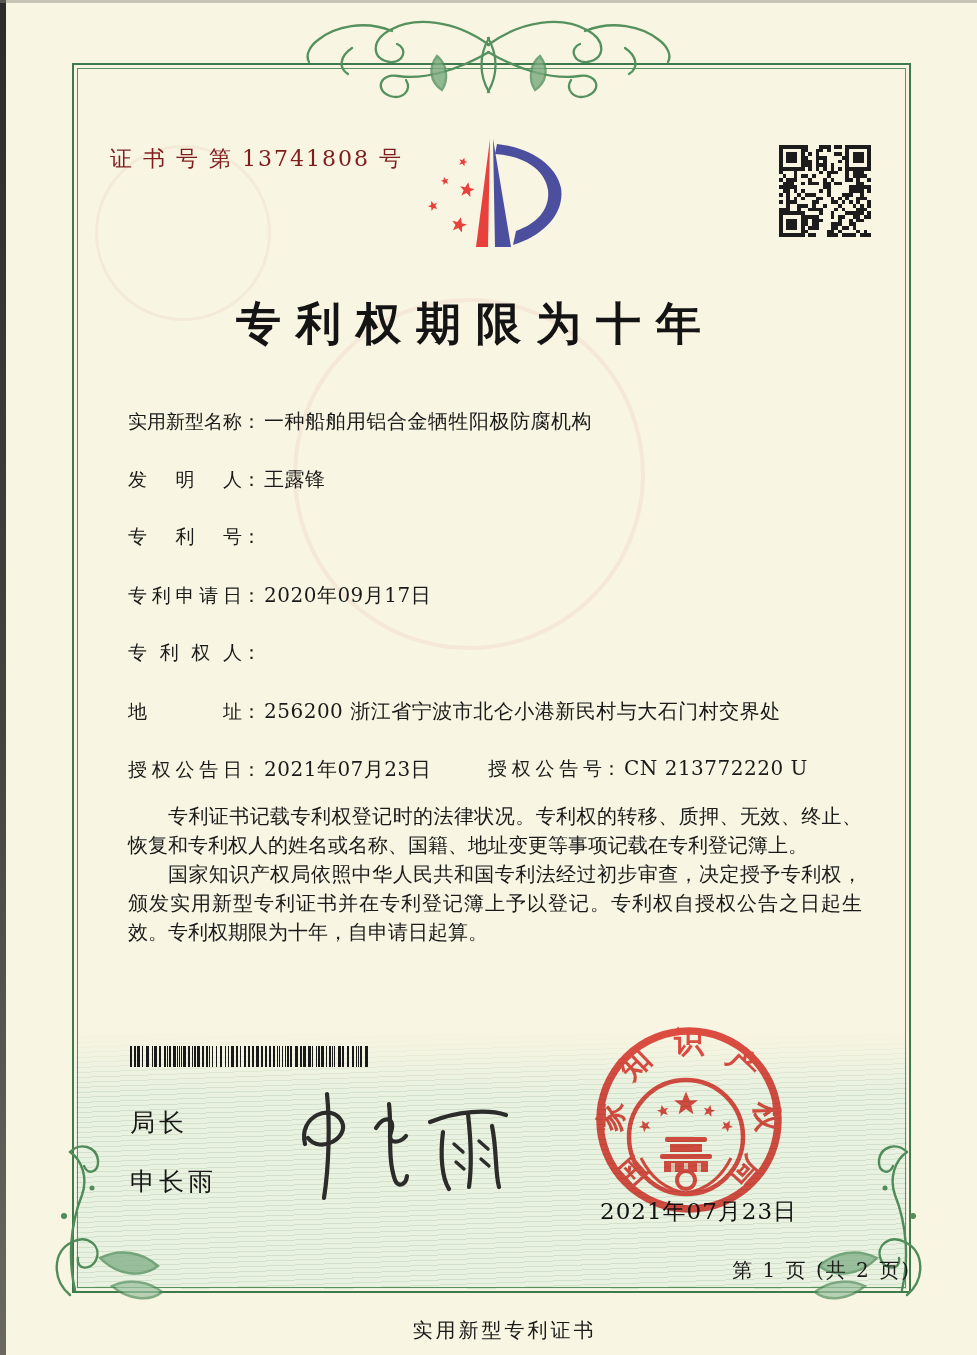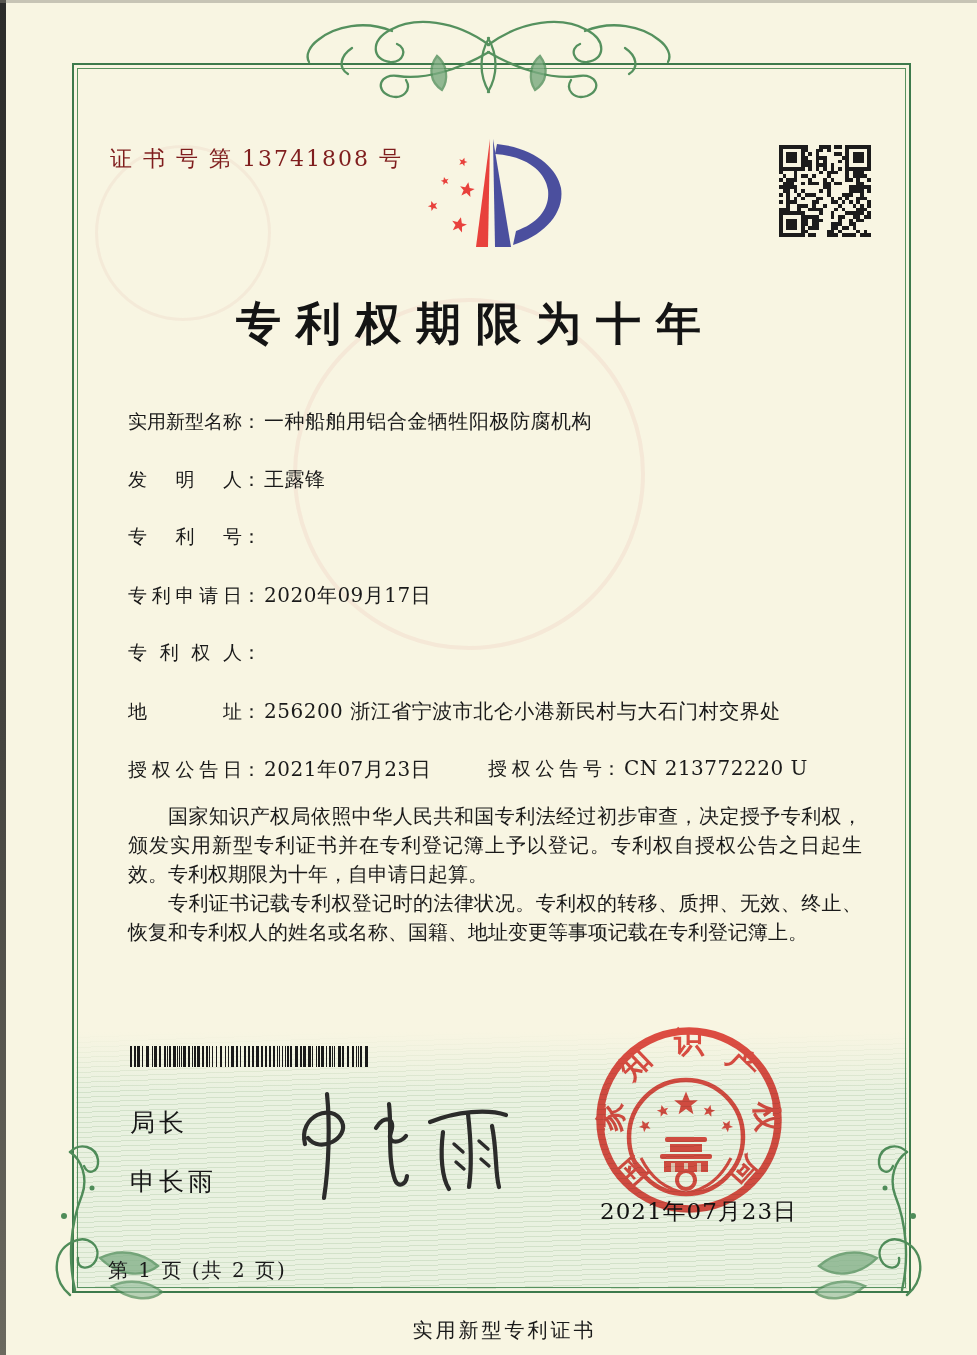--- a/index.html
+++ b/index.html
@@ -34,21 +34,21 @@
   .fvalue{font-size:20px;letter-spacing:.5px;text-align:right;}
   .paras{position:absolute;left:128px;top:802px;width:734px;color:#1a1a1a;}
   .paras p{margin:0;font-size:20px;line-height:29px;text-align:justify;text-indent:2em;}
   .issuer{position:absolute;left:130px;top:1106px;color:#161616;}
   .issuer div{font-size:25px;letter-spacing:4px;}
   .issuer .name{margin-top:26px;}
   .sig{position:absolute;left:272px;top:1086px;}
   .sealwrap{position:absolute;left:579px;top:1013px;mix-blend-mode:multiply;}
   .sealdate{position:absolute;left:600px;top:1196px;width:185px;font-size:23px;color:#111;
     letter-spacing:1px;white-space:nowrap;z-index:5;}
-  .pageno{position:absolute;left:72px;right:66px;top:1257px;text-align:left;
+  .pageno{position:absolute;left:72px;right:66px;top:1257px;text-align:right;
     font-size:20px;color:#1a1a1a;letter-spacing:2px;padding-left:36px;}
   .backnote{position:absolute;left:72px;right:40px;top:1317px;text-align:center;
     font-size:20px;color:#1a1a1a;letter-spacing:3px;}
   .qr{position:absolute;left:779px;top:145px;}
   .barcode{position:absolute;left:130px;top:1046px;width:246px;height:21px;font-size:0;z-index:2;}
   .barcode span{display:inline-block;height:100%;background:#191919;vertical-align:top;}
   .logo{position:absolute;left:415px;top:126px;}
   .overlay{position:absolute;inset:0;pointer-events:none;}
 </style>
 </head>
@@ -508,22 +508,22 @@
             <span>告</span>
             <span>号</span>
           </span>
           <span class="fcolon">：</span>
           <span class="fvalue">CN 213772220 U</span>
       </span>
     </div>
   </div>
 
   <div class="paras">
+    <p>专利证书记载专利权登记时的法律状况。专利权的转移、质押、无效、终止、恢复和专利权人的姓名或名称、国籍、地址变更等事项记载在专利登记簿上。</p>
     <p>国家知识产权局依照中华人民共和国专利法经过初步审查，决定授予专利权，颁发实用新型专利证书并在专利登记簿上予以登记。专利权自授权公告之日起生效。专利权期限为十年，自申请日起算。</p>
-    <p>专利证书记载专利权登记时的法律状况。专利权的转移、质押、无效、终止、恢复和专利权人的姓名或名称、国籍、地址变更等事项记载在专利登记簿上。</p>
   </div>
 
   <div id="barcode" class="barcode"><span style="width:2px;margin-right:2px"></span><span style="width:2px;margin-right:1px"></span><span style="width:3px;margin-right:2px"></span><span style="width:1px;margin-right:3px"></span><span style="width:3px;margin-right:3px"></span><span style="width:1px;margin-right:1px"></span><span style="width:3px;margin-right:2px"></span><span style="width:2px;margin-right:3px"></span><span style="width:2px;margin-right:1px"></span><span style="width:1px;margin-right:1px"></span><span style="width:2px;margin-right:2px"></span><span style="width:3px;margin-right:1px"></span><span style="width:1px;margin-right:1px"></span><span style="width:1px;margin-right:1px"></span><span style="width:1px;margin-right:1px"></span><span style="width:3px;margin-right:2px"></span><span style="width:2px;margin-right:2px"></span><span style="width:1px;margin-right:1px"></span><span style="width:2px;margin-right:1px"></span><span style="width:3px;margin-right:2px"></span><span style="width:2px;margin-right:2px"></span><span style="width:2px;margin-right:1px"></span><span style="width:1px;margin-right:2px"></span><span style="width:1px;margin-right:3px"></span><span style="width:1px;margin-right:3px"></span><span style="width:2px;margin-right:3px"></span><span style="width:1px;margin-right:2px"></span><span style="width:1px;margin-right:2px"></span><span style="width:3px;margin-right:2px"></span><span style="width:2px;margin-right:2px"></span><span style="width:1px;margin-right:3px"></span><span style="width:2px;margin-right:2px"></span><span style="width:2px;margin-right:2px"></span><span style="width:2px;margin-right:2px"></span><span style="width:3px;margin-right:2px"></span><span style="width:2px;margin-right:2px"></span><span style="width:2px;margin-right:2px"></span><span style="width:2px;margin-right:2px"></span><span style="width:2px;margin-right:2px"></span><span style="width:1px;margin-right:1px"></span><span style="width:1px;margin-right:2px"></span><span style="width:1px;margin-right:2px"></span><span style="width:1px;margin-right:1px"></span><span style="width:2px;margin-right:1px"></span><span style="width:2px;margin-right:3px"></span><span style="width:3px;margin-right:2px"></span><span style="width:2px;margin-right:1px"></span><span style="width:3px;margin-right:2px"></span><span style="width:3px;margin-right:1px"></span><span style="width:1px;margin-right:3px"></span><span style="width:1px;margin-right:1px"></span><span style="width:2px;margin-right:1px"></span><span style="width:3px;margin-right:2px"></span><span style="width:1px;margin-right:2px"></span><span style="width:2px;margin-right:1px"></span><span style="width:1px;margin-right:1px"></span><span style="width:1px;margin-right:3px"></span><span style="width:3px;margin-right:1px"></span><span style="width:2px;margin-right:3px"></span><span style="width:2px;margin-right:3px"></span><span style="width:2px;margin-right:2px"></span><span style="width:1px;margin-right:1px"></span><span style="width:1px;margin-right:1px"></span><span style="width:2px;margin-right:3px"></span><span style="width:3px"></span></div>
 
   <div class="issuer">
     <div>局长</div>
     <div class="name">申长雨</div>
   </div>
 
   <svg class="sig" width="250" height="120" viewBox="0 0 250 120" fill="none" stroke="#1c1c1c" stroke-width="4.2" stroke-linecap="round" opacity=".92">

